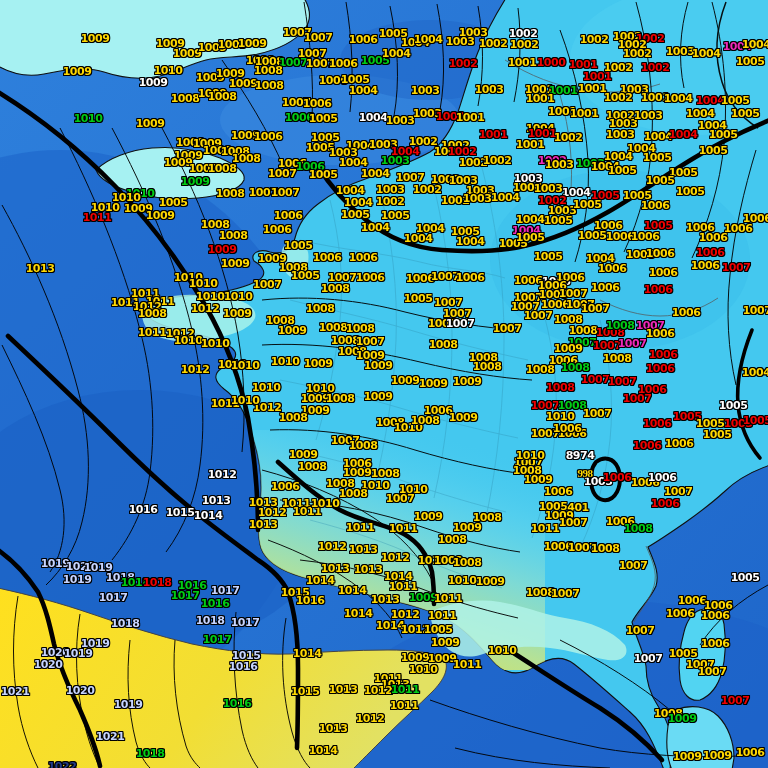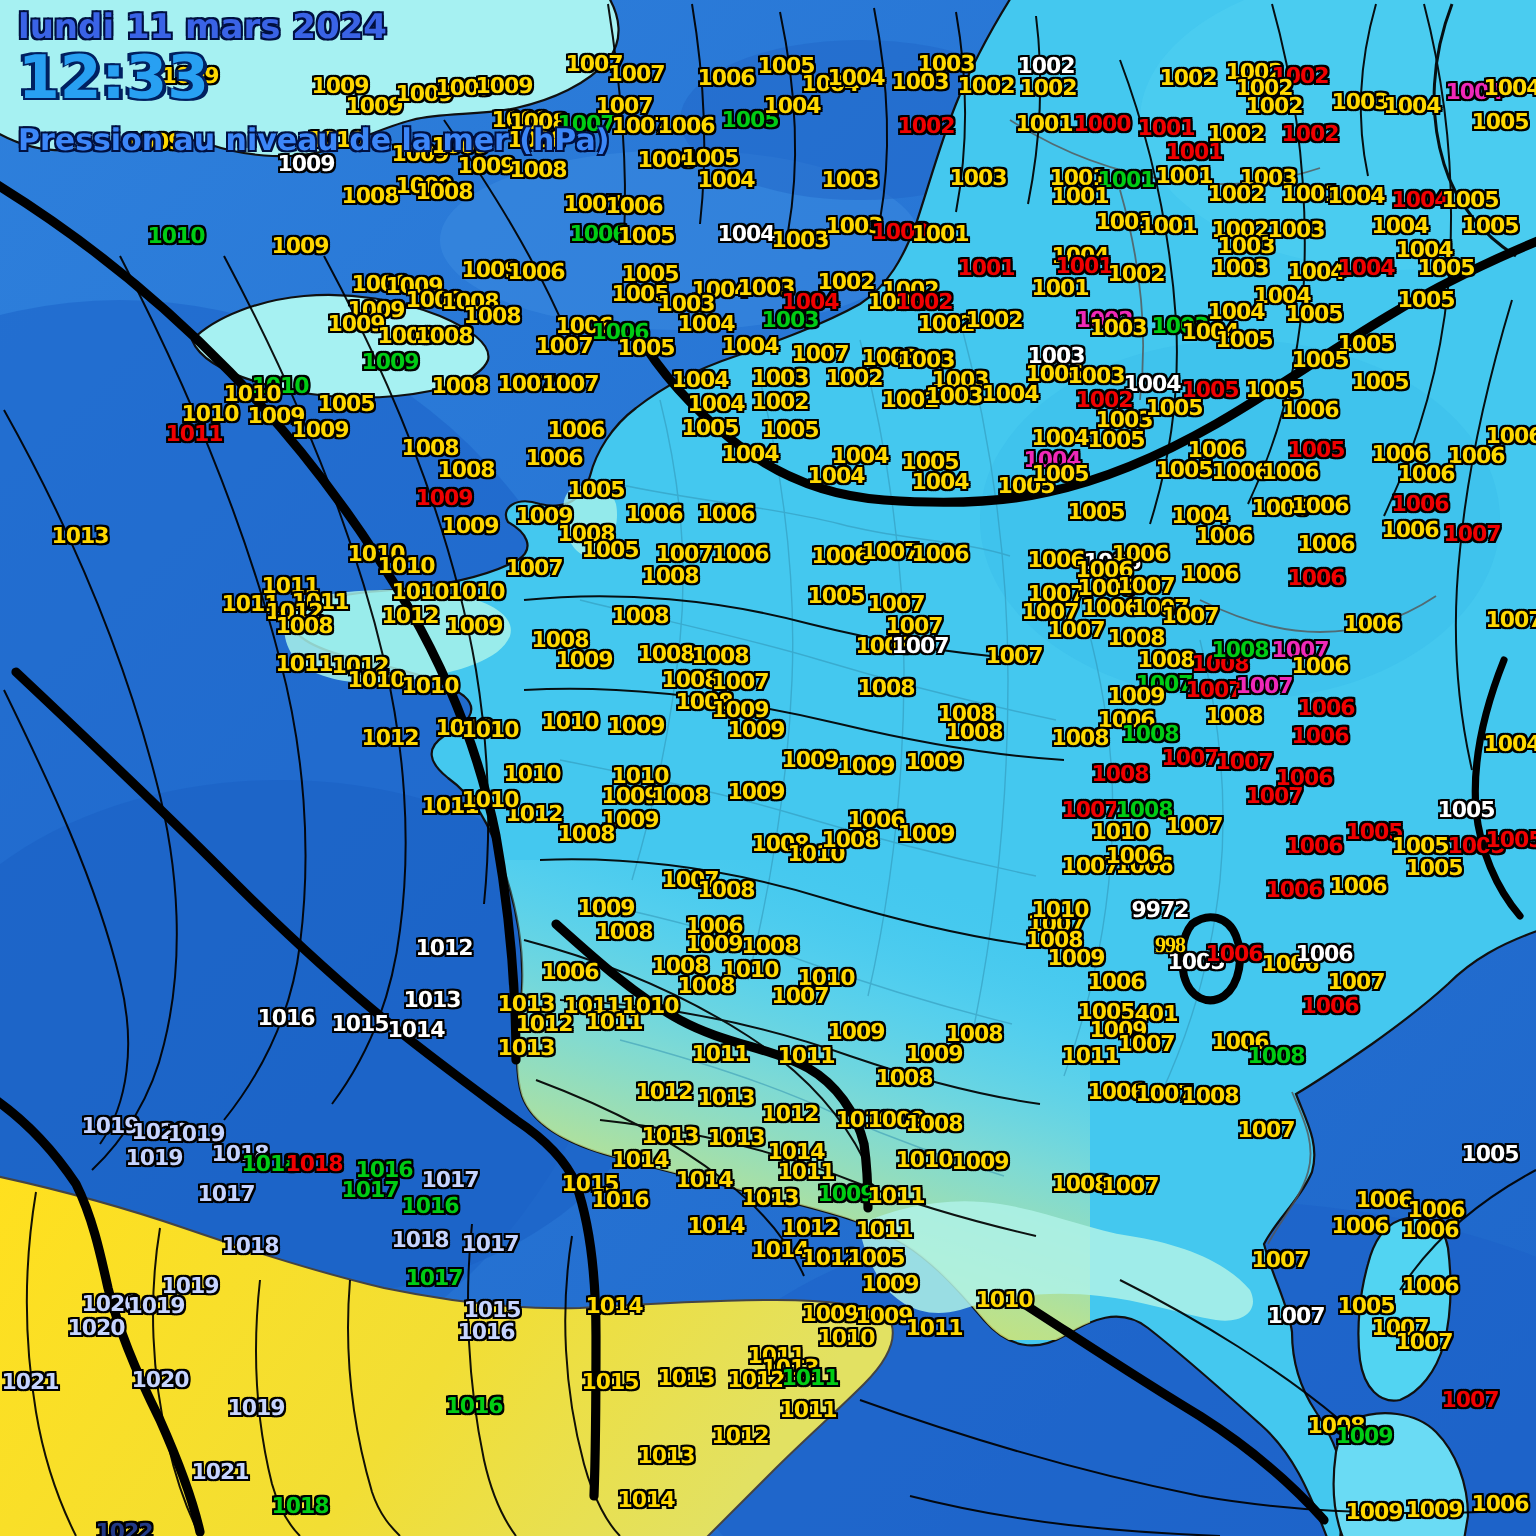--- a/index.html
+++ b/index.html
@@ -455,21 +455,21 @@
       <span class="pl" style="left: 738px; top: 423px; color: rgb(240, 0, 0);">1005</span>
       <span class="pl" style="left: 717px; top: 434px; color: rgb(255, 216, 0);">1005</span>
       <span class="pl" style="left: 733px; top: 405px; color: rgb(255, 255, 255);">1005</span>
       <span class="pl" style="left: 757px; top: 310px; color: rgb(255, 216, 0);">1007</span>
       <span class="pl" style="left: 756px; top: 372px; color: rgb(255, 216, 0);">1004</span>
       <span class="pl" style="left: 757px; top: 420px; color: rgb(240, 0, 0);">1005</span>
       <span class="pl" style="left: 567px; top: 428px; color: rgb(255, 216, 0);">1006</span>
       <span class="pl" style="left: 657px; top: 423px; color: rgb(240, 0, 0);">1006</span>
       <span class="pl" style="left: 647px; top: 445px; color: rgb(240, 0, 0);">1006</span>
       <span class="pl" style="left: 679px; top: 443px; color: rgb(255, 216, 0);">1006</span>
-      <span class="pl" style="left: 580px; top: 455px; color: rgb(255, 255, 255);">9972</span>
+      <span class="pl" style="left: 580px; top: 455px; color: rgb(255, 255, 255);">8974</span>
       <span class="pl" style="left: 528px; top: 462px; color: rgb(255, 216, 0);">1007</span>
       <span class="pl" style="left: 527px; top: 470px; color: rgb(255, 216, 0);">1008</span>
       <span class="pl" style="left: 538px; top: 479px; color: rgb(255, 216, 0);">1009</span>
       <span class="pl" style="left: 598px; top: 481px; color: rgb(255, 255, 255);">1005</span>
       <span class="pl" style="left: 617px; top: 477px; color: rgb(240, 0, 0);">1006</span>
       <span class="pl" style="left: 645px; top: 482px; color: rgb(255, 216, 0);">1006</span>
       <span class="pl" style="left: 662px; top: 477px; color: rgb(255, 255, 255);">1006</span>
       <span class="pl" style="left: 678px; top: 491px; color: rgb(255, 216, 0);">1007</span>
       <span class="pl" style="left: 665px; top: 503px; color: rgb(240, 0, 0);">1006</span>
       <span class="pl" style="left: 558px; top: 491px; color: rgb(255, 216, 0);">1006</span>
@@ -617,19 +617,14 @@
       <span class="pl" style="left: 668px; top: 713px; color: rgb(255, 216, 0);">1008</span>
       <span class="pl" style="left: 682px; top: 718px; color: rgb(0, 204, 20);">1009</span>
       <span class="pl" style="left: 687px; top: 756px; color: rgb(255, 216, 0);">1009</span>
       <span class="pl" style="left: 717px; top: 755px; color: rgb(255, 216, 0);">1009</span>
       <span class="pl" style="left: 750px; top: 752px; color: rgb(255, 216, 0);">1006</span>
       <span class="pl" style="left: 745px; top: 577px; color: rgb(255, 255, 255);">1005</span>
       <span class="pl" style="left: 692px; top: 600px; color: rgb(255, 216, 0);">1006</span>
       <span class="pl" style="left: 718px; top: 605px; color: rgb(255, 216, 0);">1006</span>
     </div>
 
-  <div id="hdr">
-    <div class="hdr-date">lundi 11 mars 2024</div>
-    <div class="hdr-time">12:33</div>
-    <div class="hdr-sub">Pression au niveau de la mer (hPa)</div>
-  </div>
 
 </div>
 
 </body></html>

